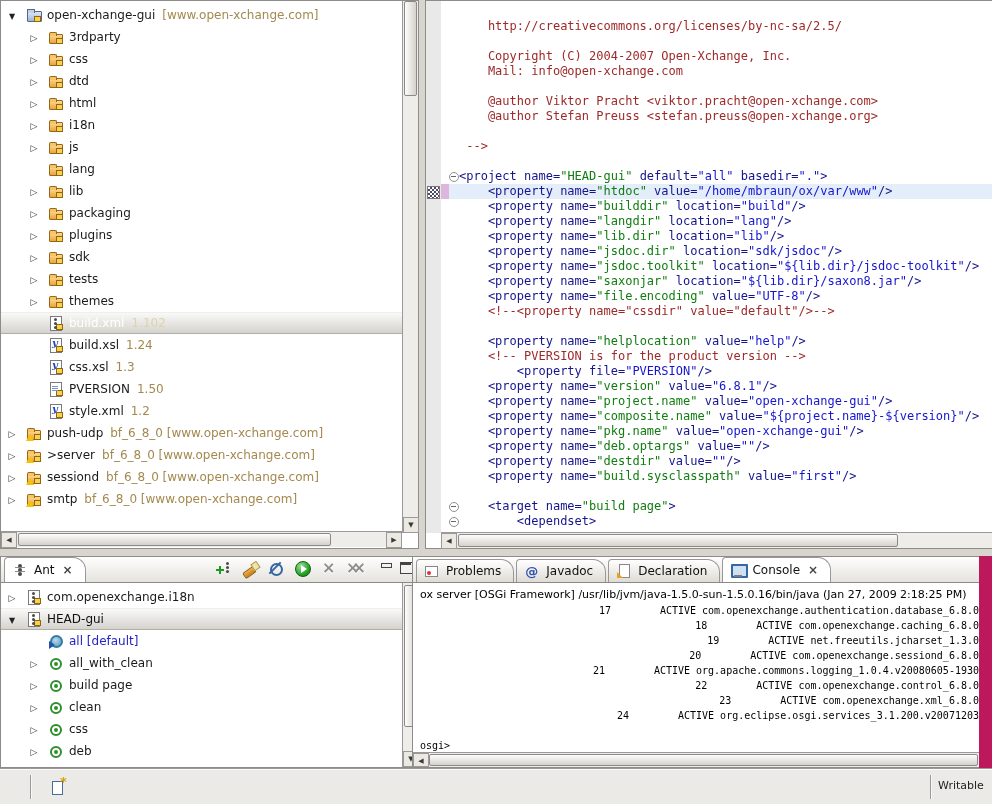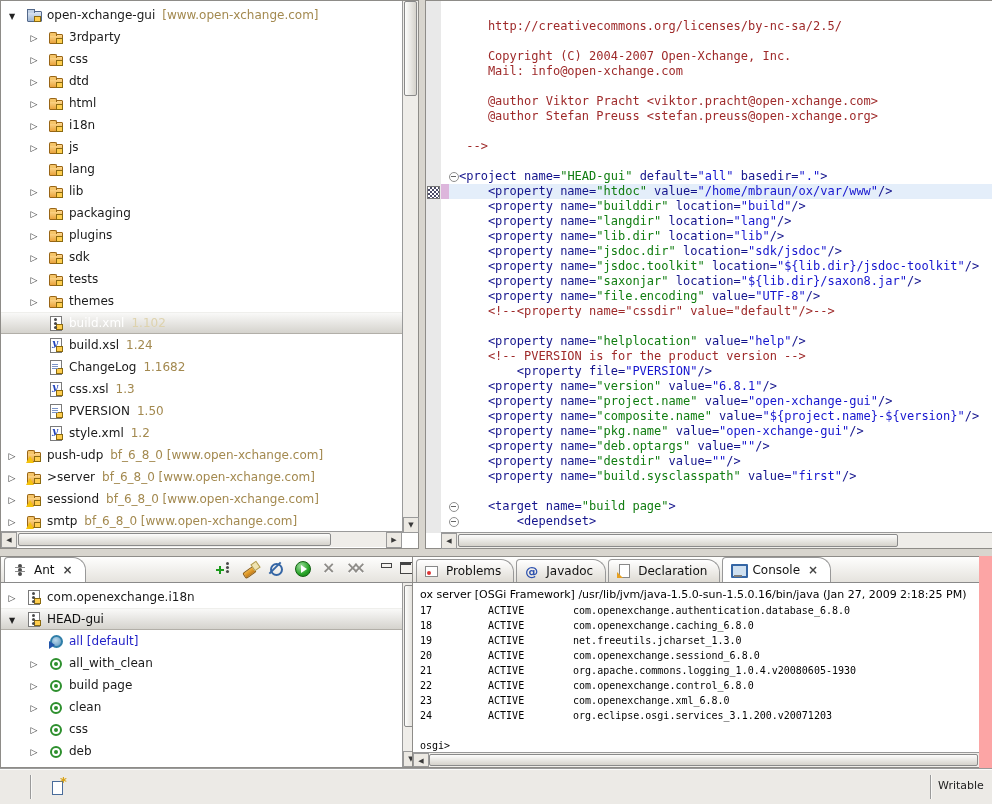--- a/index.html
+++ b/index.html
@@ -1,16 +1,16 @@
 <!DOCTYPE html>
 <html><head>
 <meta charset="utf-8">
 <style>
   html,body{margin:0;padding:0;background:#d8d5ce;}
-  #root{position:relative;width:992px;height:804px;background:#fca5a5;overflow:hidden;
+  #root{position:relative;width:992px;height:804px;background:#be185d;overflow:hidden;
         font-family:"DejaVu Sans",sans-serif;font-size:12px;color:#1a1a1a;}
   #root *{box-sizing:border-box;}
 
   
   .panel{position:absolute;background:#fff;border:1px solid #8e8c88;}
 
   
   #explorer{left:0;top:0;width:419px;height:549px;}
   #explorer-rows{position:absolute;left:0;top:0;width:401px;height:531px;overflow:hidden;padding-top:3px;}
 
@@ -161,21 +161,21 @@
       font:bold 16px "DejaVu Sans",sans-serif;color:#8f8d89;text-shadow:0 1px 0 #fff;}
   #ant-minmax{position:absolute;right:5px;top:5px;display:flex;gap:7px;}
   .wbtn{width:13px;height:11px;position:relative;}
   .wbtn-min::before{content:"";position:absolute;left:1px;top:1px;width:9px;height:3px;border:1px solid #444;background:#f4f2ee;}
   .wbtn-max::before{content:"";position:absolute;left:0;top:0;width:12px;height:10px;border:1px solid #444;background:#f4f2ee;}
   .wbtn-max::after{content:"";position:absolute;left:1px;top:1px;width:10px;height:2px;background:#444;}
 
   
   #console-body{position:absolute;left:2px;top:0;right:0;bottom:15px;overflow:hidden;}
   #console-title{padding:4px 0 0 5px;font:11px/16px "DejaVu Sans",sans-serif;color:#000;white-space:nowrap;}
-  #console-rows{padding-left:5px;}
+  #console-rows{padding-left:5px;text-align:right;}
   .crow{font:10px/15px "DejaVu Sans Mono",monospace;color:#000;white-space:nowrap;}
   .crow .cid{display:inline-block;width:62px;}
   .crow .cstate{display:inline-block;width:79px;}
   #console-prompt{margin-top:15px;padding-left:5px;font:10px/15px "DejaVu Sans Mono",monospace;color:#000;}
 
   
   #statusbar{position:absolute;left:0;top:768px;width:992px;height:40px;background:#eceae6;
       border-top:1px solid #9a9a9a;box-shadow:inset 0 1px 0 #fbfbfa;}
   .sb-div{position:absolute;width:1px;height:24px;top:6px;background:#9a9a9a;box-shadow:1px 0 0 #f8f8f6;}
   #sb-div-left{left:30px;} #sb-div-right{left:930px;}
@@ -314,28 +314,20 @@
         <div class="trow d1">
     <span class="arrow none"></span>
     <span class="ic ic-xml">
             <i></i>
           </span>
     <span class="lbl">build.xsl</span>
     <span class="dec">1.24</span>
   </div>
         <div class="trow d1">
     <span class="arrow none"></span>
-    <span class="ic ic-txt">
-            <i></i>
-          </span>
-    <span class="lbl">ChangeLog</span>
-    <span class="dec">1.1682</span>
-  </div>
-        <div class="trow d1">
-    <span class="arrow none"></span>
     <span class="ic ic-xml">
             <i></i>
           </span>
     <span class="lbl">css.xsl</span>
     <span class="dec">1.3</span>
   </div>
         <div class="trow d1">
     <span class="arrow none"></span>
     <span class="ic ic-txt">
             <i></i>

